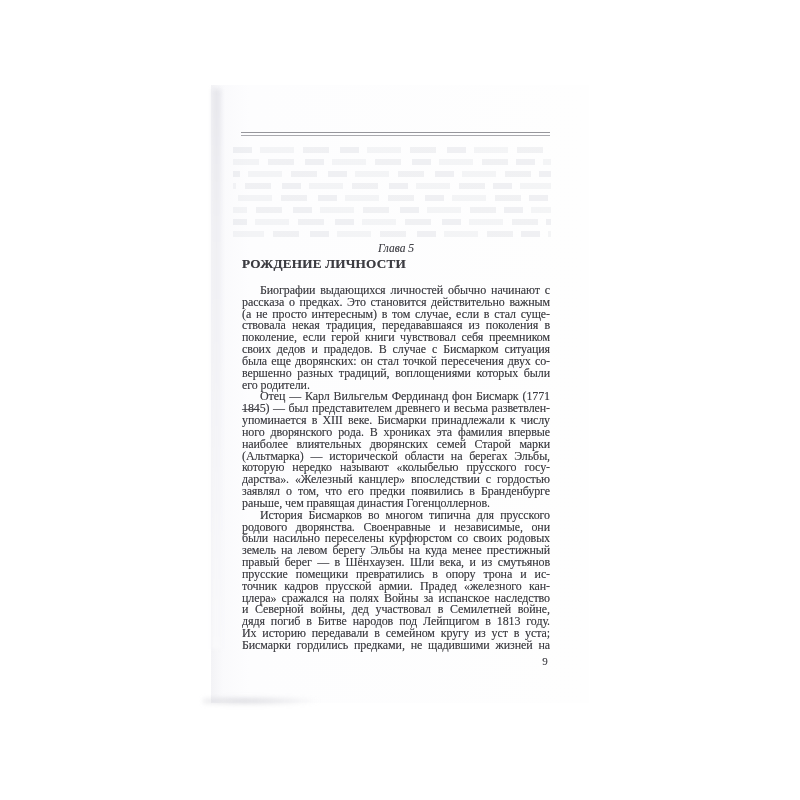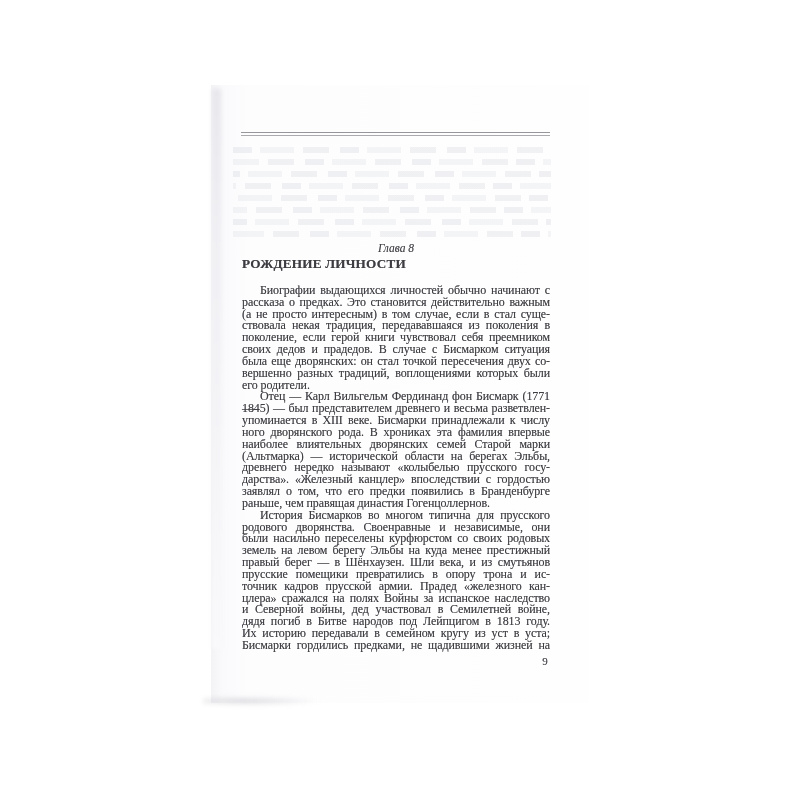--- a/index.html
+++ b/index.html
@@ -123,42 +123,42 @@
     <div class="ghosts">
         <div class="ghost-row" style="top: 0px; background-position: 0px 0px;"></div>
         <div class="ghost-row" style="top: 12px; background-position: -35px 0px;"></div>
         <div class="ghost-row" style="top: 24px; background-position: -12px 0px;"></div>
         <div class="ghost-row" style="top: 36px; background-position: -58px 0px;"></div>
         <div class="ghost-row" style="top: 48px; background-position: -22px 0px;"></div>
         <div class="ghost-row" style="top: 60px; background-position: -47px 0px;"></div>
         <div class="ghost-row" style="top: 72px; background-position: -5px 0px;"></div>
         <div class="ghost-row" style="top: 84px; background-position: -30px 0px;"></div>
       </div>
-    <div class="chapter-label">Глава 8</div>
+    <div class="chapter-label">Глава 5</div>
     <h1 class="chapter-title">РОЖДЕНИЕ ЛИЧНОСТИ</h1>
     <div class="text-block">
         <div>
           <div class="ln first">Биографии выдающихся личностей обычно начинают с</div>
           <div class="ln">рассказа о предках. Это становится действительно важным</div>
           <div class="ln">(а не просто интересным) в том случае, если в стал суще-</div>
           <div class="ln">ствовала некая традиция, передававшаяся из поколения в</div>
           <div class="ln">поколение, если герой книги чувствовал себя преемником</div>
           <div class="ln">своих дедов и прадедов. В случае с Бисмарком ситуация</div>
           <div class="ln">была еще дворянских: он стал точкой пересечения двух со-</div>
           <div class="ln">вершенно разных традиций, воплощениями которых были</div>
           <div class="ln flush-left">его родители.</div>
         </div>
         <div>
           <div class="ln first">Отец — Карл Вильгельм Фердинанд фон Бисмарк (1771—</div>
           <div class="ln">1845) — был представителем древнего и весьма разветвлен-</div>
           <div class="ln">упоминается в XIII веке. Бисмарки принадлежали к числу</div>
           <div class="ln">ного дворянского рода. В хрониках эта фамилия впервые</div>
           <div class="ln">наиболее влиятельных дворянских семей Старой марки</div>
           <div class="ln">(Альтмарка) — исторической области на берегах Эльбы,</div>
-          <div class="ln">древнего нередко называют «колыбелью прусского госу-</div>
+          <div class="ln">которую нередко называют «колыбелью прусского госу-</div>
           <div class="ln">дарства». «Железный канцлер» впоследствии с гордостью</div>
           <div class="ln">заявлял о том, что его предки появились в Бранденбурге</div>
           <div class="ln flush-left">раньше, чем правящая династия Гогенцоллернов.</div>
         </div>
         <div>
           <div class="ln first">История Бисмарков во многом типична для прусского</div>
           <div class="ln">родового дворянства. Своенравные и независимые, они</div>
           <div class="ln">были насильно переселены курфюрстом со своих родовых</div>
           <div class="ln">земель на левом берегу Эльбы на куда менее престижный</div>
           <div class="ln">правый берег — в Шёнхаузен. Шли века, и из смутьянов</div>

